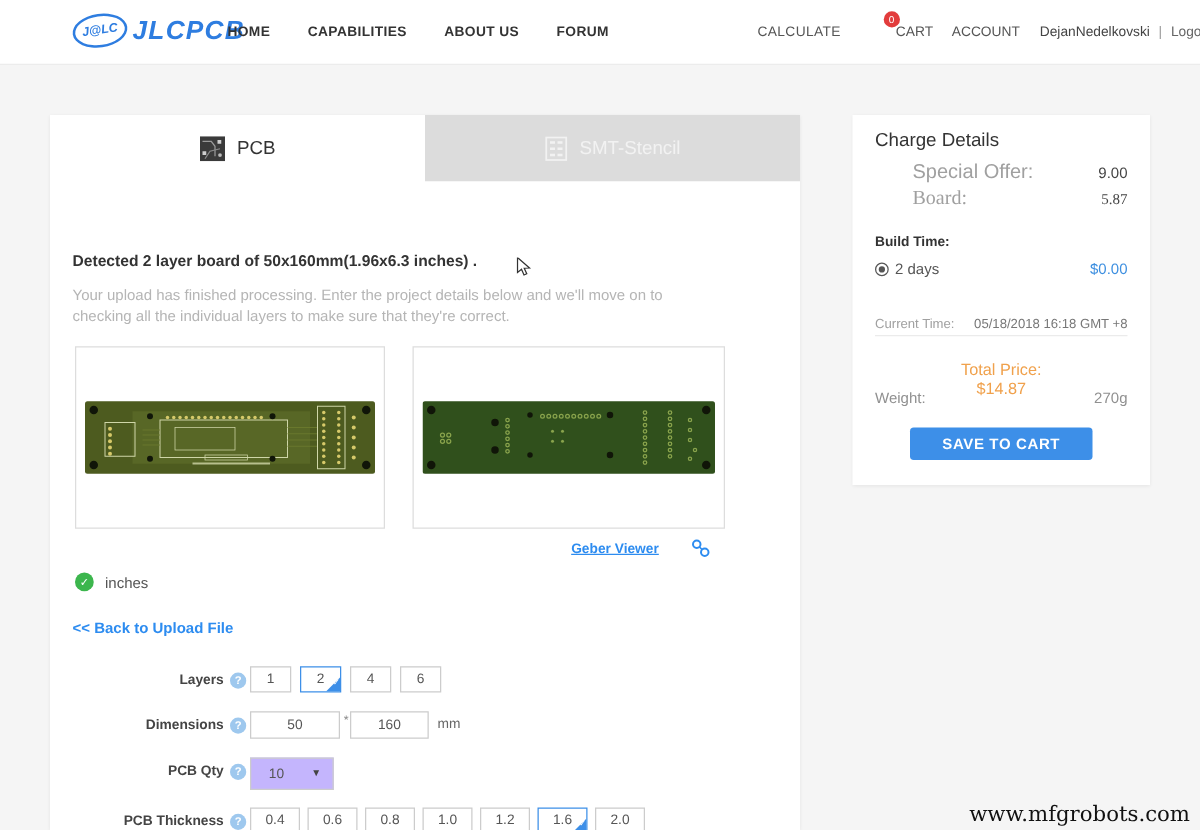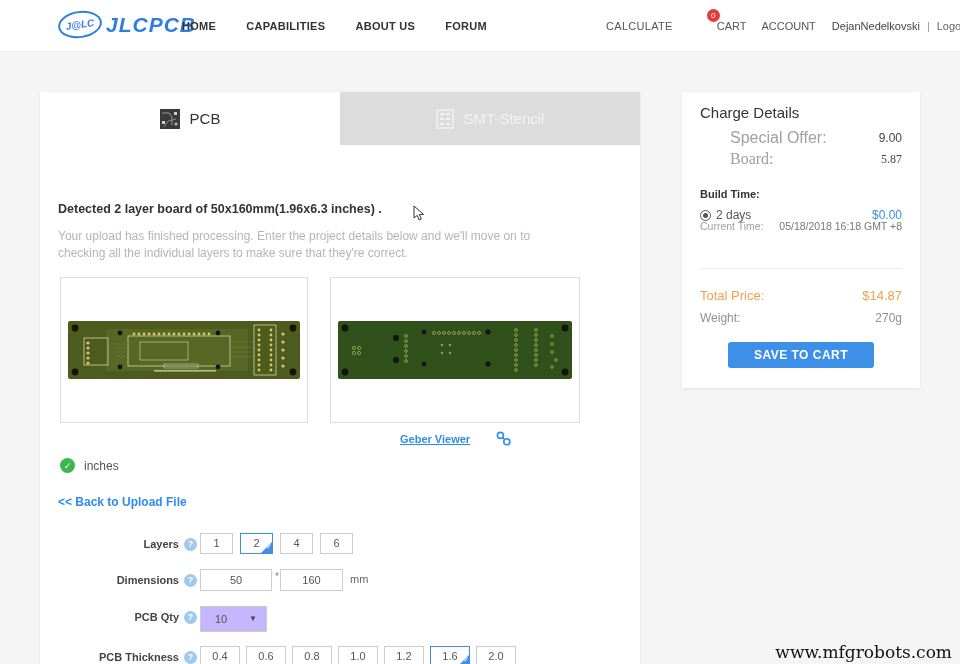--- a/index.html
+++ b/index.html
@@ -28,21 +28,21 @@
   .logout { color:#666; }
   
   .card { position:absolute; left:40px; top:92px; width:600px; height:572px; background:#fff; box-shadow:0 1px 3px rgba(0,0,0,.07); overflow:hidden; }
   .tab-smt { position:absolute; left:300px; top:0; width:300px; height:53px; background:#dcdcdc; display:flex; align-items:center; justify-content:center; gap:10px; color:#f2f2f2; font-size:15px; cursor:pointer; }
   .tab-pcb { position:absolute; left:0; top:0; width:300px; height:53px; display:flex; align-items:center; justify-content:center; gap:10px; color:#333; font-size:15px; background:#fff; cursor:pointer; }
   .heading { position:absolute; left:18px; top:110px; font-size:12.5px; font-weight:bold; color:#333; }
   .desc { position:absolute; left:18px; top:136px; width:495px; font-size:12px; line-height:17px; color:#b5b5b5; }
   .preview { position:absolute; top:185px; height:146px; border:1px solid #ddd; background:#fff; display:flex; align-items:center; justify-content:center; }
   .preview1 { left:20px; width:248px; }
   .preview2 { left:290px; width:250px; }
-  .gerber-row { position:absolute; top:339px; left:360px; width:225px; display:flex; align-items:center; justify-content:flex-start; gap:26px; }
+  .gerber-row { position:absolute; top:339px; left:360px; width:225px; display:flex; align-items:center; justify-content:center; gap:26px; }
   .gerber-link { font-size:11px; font-weight:bold; color:#2d8cf0; text-decoration:underline; cursor:pointer; }
   .success-row { position:absolute; left:20px; top:366px; display:flex; align-items:center; gap:9px; }
   .success-icon { width:15px; height:15px; border-radius:50%; background:#3cb64d; color:#fff; font-size:9px; display:flex; align-items:center; justify-content:center; }
   .success-text { font-size:12px; color:#555; }
   .back-link { position:absolute; left:18px; top:403px; font-size:12px; font-weight:bold; color:#2d8cf0; cursor:pointer; }
   
   .form-row { position:absolute; left:0; width:600px; height:26px; }
   .row-layers { top:441px; }
   .row-dims { top:477px; }
   .row-qty { top:514px; }
@@ -70,25 +70,25 @@
   .c-label { color:#a0a0a0; font-size:16px;margin-left:30px; }
   .c-value { color:#444; font-size:12px; }
   .r-offer { top:37px; } .r-board { top:58px;font-family:Liberation Serif, serif; }
   .build-label { position:absolute; left:18px; top:96px; font-size:11px; font-weight:bold; color:#333; }
   .r-days { top:116px; }
   .days-left { display:flex; align-items:center; gap:5px; }
   .radio { width:11px; height:11px; border-radius:50%; border:1px solid #555; position:relative; cursor:pointer; flex:none; }
   .radio::after { content:''; position:absolute; left:2px; top:2px; width:5px; height:5px; border-radius:50%; background:#555; }
   .days-text { font-size:12px; color:#555; }
   .days-price { color:#3d8fe0; font-size:12px; }
-  .r-time { top:128px; }
+  .r-time { top:161px; }
   .time-label { font-size:10.5px; color:#a0a0a0; }
   .time-value { font-size:10.5px; color:#777; }
   .divider { position:absolute; left:18px; right:18px; top:176px; border-top:1px solid #ebebeb; }
-  .r-total { top:196px; }
+  .r-total { top:196px;flex-direction:column; }
   .total-label { color:#f0a14c; font-size:13px; }
   .total-value { color:#f0a14c; font-size:13px; }
   .r-weight { top:219px; }
   .w-label { color:#909090; font-size:12px; }
   .w-value { color:#909090; font-size:12px; }
   .save-btn { position:absolute; left:46px; top:250px; width:146px; height:26px; background:#3d8fe8; border:none; border-radius:3px; color:#fff; font-size:12px; font-weight:bold; letter-spacing:.5px; cursor:pointer; font-family:"Liberation Sans", sans-serif; }
   
   .cursor { position:absolute; left:413px; top:206px; z-index:9; }
   .watermark { position:absolute; right:8px; bottom:2px; font-family:"DejaVu Serif", serif; font-size:17px; color:#111; z-index:8; }
 </style>

